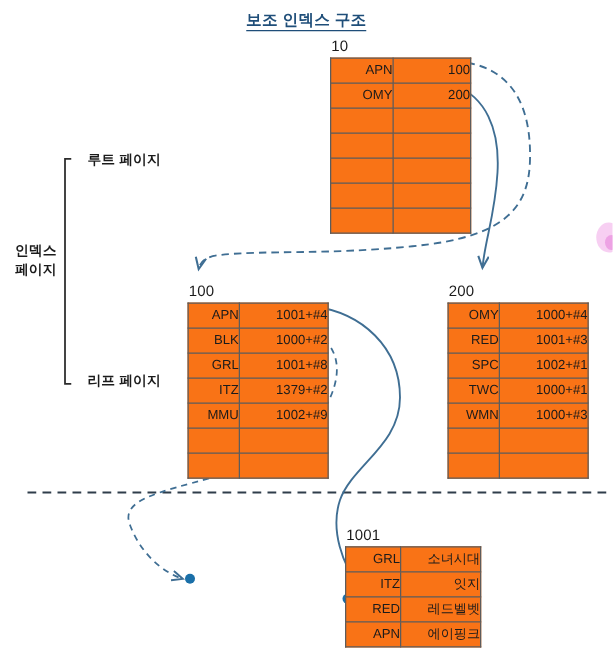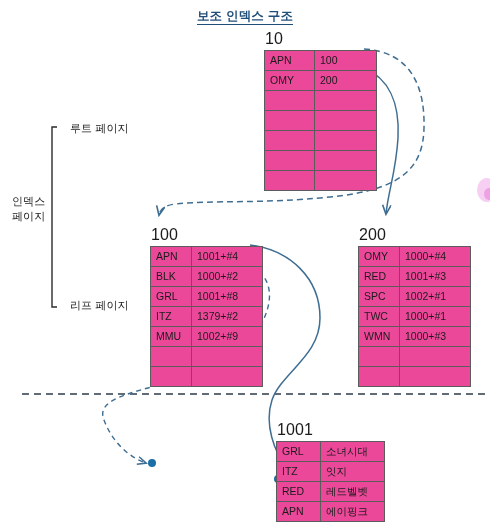--- a/index.html
+++ b/index.html
@@ -44,31 +44,32 @@
   .title span {
     border-bottom: 1.4px solid #1f4e79;
     padding-bottom: 1px;
   }
 
   
   .page {
     position: absolute;
   }
   .page-label {
-    font-size: 16px;
+    font-size: 12px;
     color: #1b1b1b;
     margin-bottom: 2px;
     padding-left: 1px;
     letter-spacing: 0.1px;
   }
   table.grid {
     border-collapse: collapse;
     border: 1.6px solid #3a3a3a;
-    background: #ec4899;
+    background: #f97316;
     table-layout: fixed;
+    text-align: right;
   }
   table.grid td {
     border: 0.9px solid #5c5c5c;
     height: 19px;
     padding: 0 0 0 5px;
     font-size: 10.5px;
     color: #1b1b1b;
     white-space: nowrap;
     overflow: hidden;
     vertical-align: middle;
@@ -88,21 +89,21 @@
   #page-100   { left: 150px; top: 226px; }
   #page-200   { left: 358px; top: 226px; }
   #page-1000  { left: 150px; top: 421px; }
   #page-1001  { left: 276px; top: 421px; }
   #page-1002  { left: 379px; top: 421px; }
 
   
   .side-label {
     position: absolute;
     font-size: 11px;
-    font-weight: normal;
+    font-weight: bold;
     color: #1b1b1b;
     line-height: 15px;
     letter-spacing: 0.1px;
   }
   #label-root  { left: 70px; top: 121px; }
   #label-leaf  { left: 70px; top: 298px; }
   #label-index { left: 12px; top: 194px; }
   #label-data  { left: 12px; top: 462px; }
 </style>
 </head>

